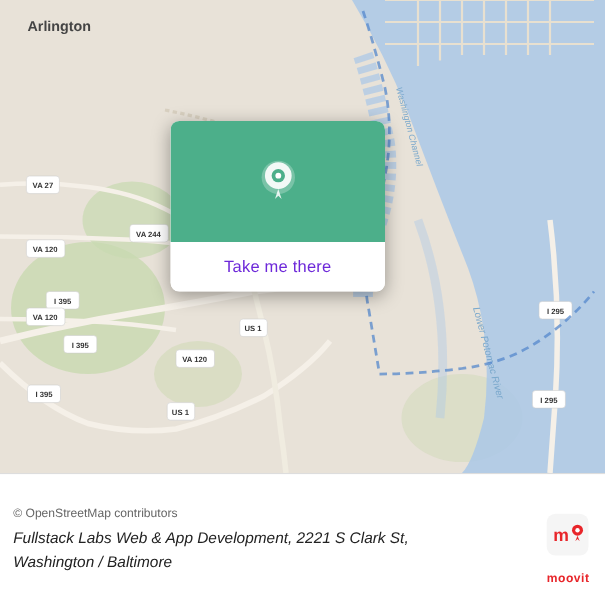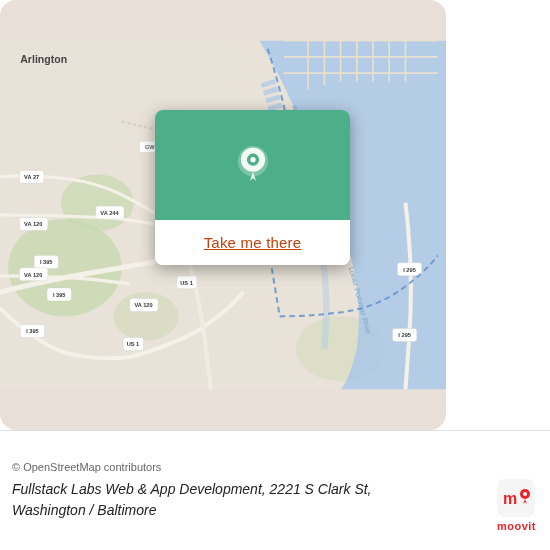--- a/index.html
+++ b/index.html
@@ -1,24 +1,23 @@
 <!DOCTYPE html>
 <html><head>
   <meta charset="utf-8">
   <style>
     * { margin: 0; padding: 0; box-sizing: border-box; }
     body { width: 550px; height: 550px; overflow: hidden; font-family: Arial, sans-serif; position: relative; }
 
     #map-container {
-      width: 446px;
+      width: 550px;
       height: 430px;
       position: relative;
       overflow: hidden;
       background: #e8e0d8;
-      border-radius: 16px;
     }
 
     
     #map-svg {
       width: 100%;
       height: 100%;
       position: absolute;
       top: 0; left: 0;
     }
 
@@ -54,24 +53,23 @@
     }
 
     #popup-button {
       width: 100%;
       padding: 14px 0;
       background: white;
       border: none;
       cursor: pointer;
       font-size: 15px;
       font-weight: 500;
-      color: #c2410c;
+      color: #6d28d9;
       text-align: center;
       letter-spacing: 0.2px;
-      text-decoration: underline;
     }
 
     
     #footer {
       width: 550px;
       height: 120px;
       background: white;
       border-top: 1px solid #ddd;
       display: flex;
       flex-direction: column;
@@ -112,20 +110,21 @@
       align-items: center;
       justify-content: center;
       margin-bottom: 3px;
     }
 
     #moovit-text {
       font-size: 11px;
       font-weight: bold;
       color: #e8252a;
       letter-spacing: 0.5px;
+      margin-top: 12px;
     }
   </style>
 </head>
 <body>
 
 <div id="map-container">
   <svg id="map-svg" viewBox="0 0 550 430" xmlns="http://www.w3.org/2000/svg">
 
     <rect width="550" height="430" fill="#e8e2d8"></rect>
 

